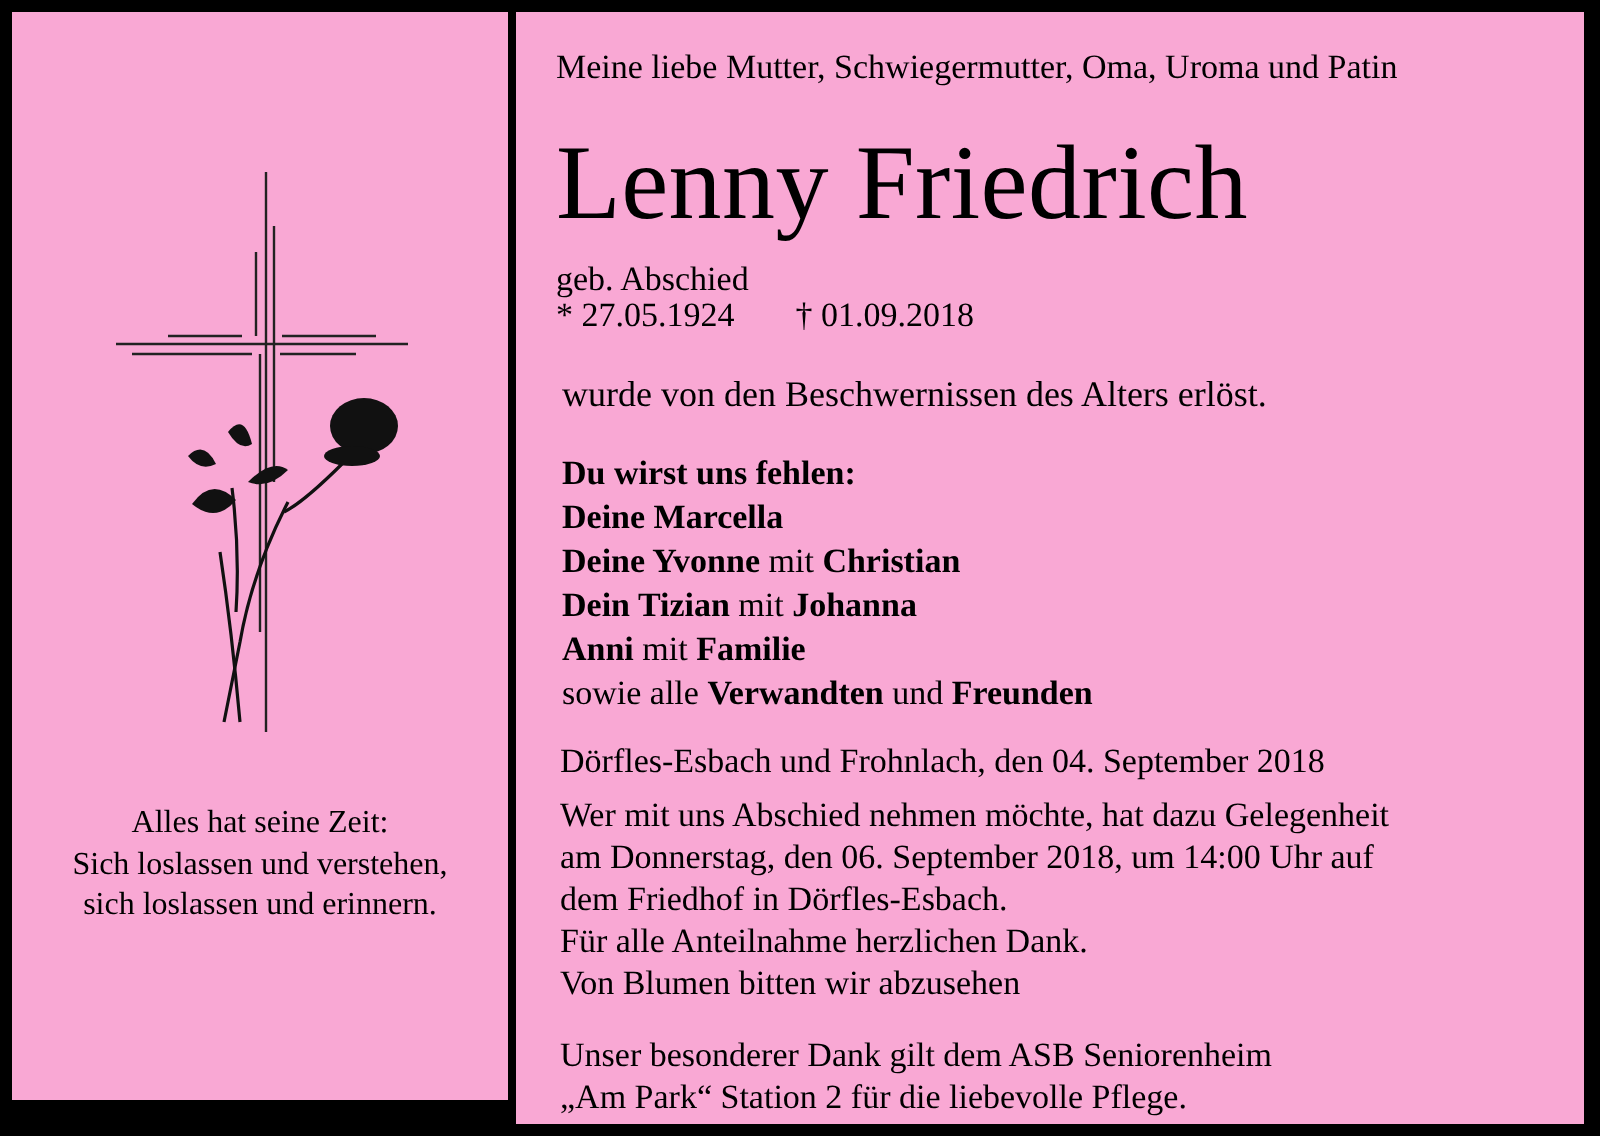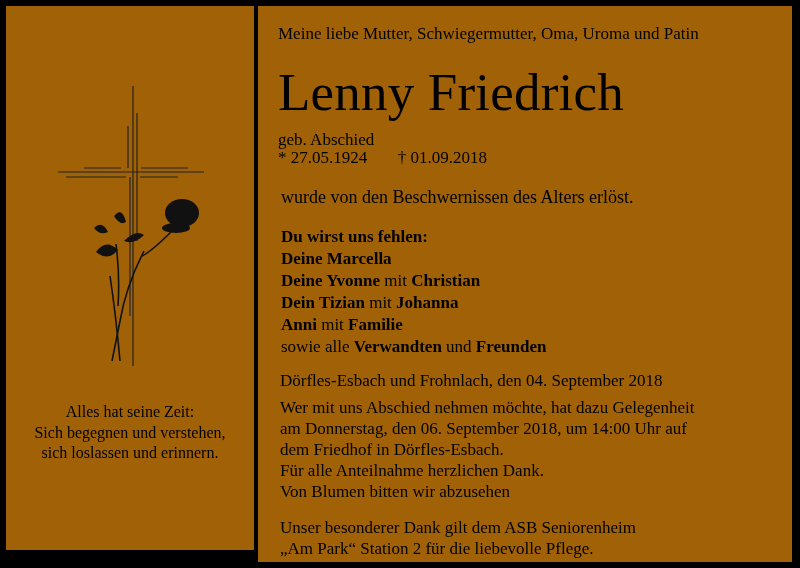--- a/index.html
+++ b/index.html
@@ -1,18 +1,18 @@
 <!DOCTYPE html>
 <html><head>
 <meta charset="utf-8">
 <style>
   html,body{margin:0;padding:0;}
   body{width:800px;height:568px;background:#000;position:relative;overflow:hidden;
        font-family:"Liberation Serif","DejaVu Serif",serif;color:#000;}
-  .panel{position:absolute;background:#a16207;}
+  .panel{position:absolute;background:#f9a8d4;}
   #left{left:6px;top:6px;width:248px;height:544px;}
   #right{left:258px;top:6px;width:534px;height:556px;}
   #cross{position:absolute;left:48px;top:70px;}
   .verse{position:absolute;left:0;width:248px;top:396px;text-align:center;font-size:16px;line-height:20.5px;}
   .verse div{white-space:nowrap;}
   .r{position:absolute;left:20px;white-space:nowrap;}
   .intro{top:18px;font-size:17px;}
   .name{top:56px;font-size:53px;line-height:60px;left:20px;letter-spacing:0.2px;text-align:right;}
   .born{top:124px;font-size:17px;line-height:20px;}
   .dates{top:142px;font-size:17px;line-height:20px;text-align:center;}
@@ -53,21 +53,21 @@
     </g>
     <g stroke="#111" stroke-width="1.6" fill="none">
       <path d="M118 155 Q98 175 88 180"></path>
       <path d="M90 175 Q72 210 66 245 Q62 265 58 285"></path>
       <path d="M62 168 Q66 200 64 230"></path>
       <path d="M56 200 Q62 240 66 285"></path>
     </g>
   </svg>
   <div class="verse">
     <div>Alles hat seine Zeit:</div>
-    <div>Sich begegnen und verstehen,</div>
+    <div>Sich loslassen und verstehen,</div>
     <div>sich loslassen und erinnern.</div>
   </div>
 </div>
 
 <div id="right" class="panel">
   <div class="r intro">Meine liebe Mutter, Schwiegermutter, Oma, Uroma und Patin</div>
   <div class="r name">Lenny Friedrich</div>
   <div class="r born">geb. Abschied</div>
   <div class="r dates">
     <span>* 27.05.1924</span>

